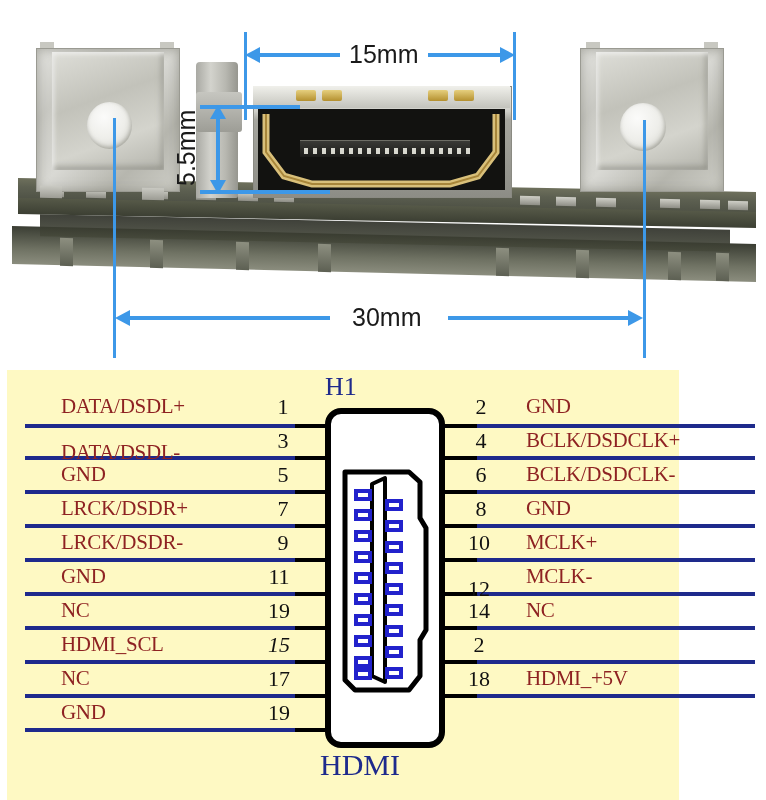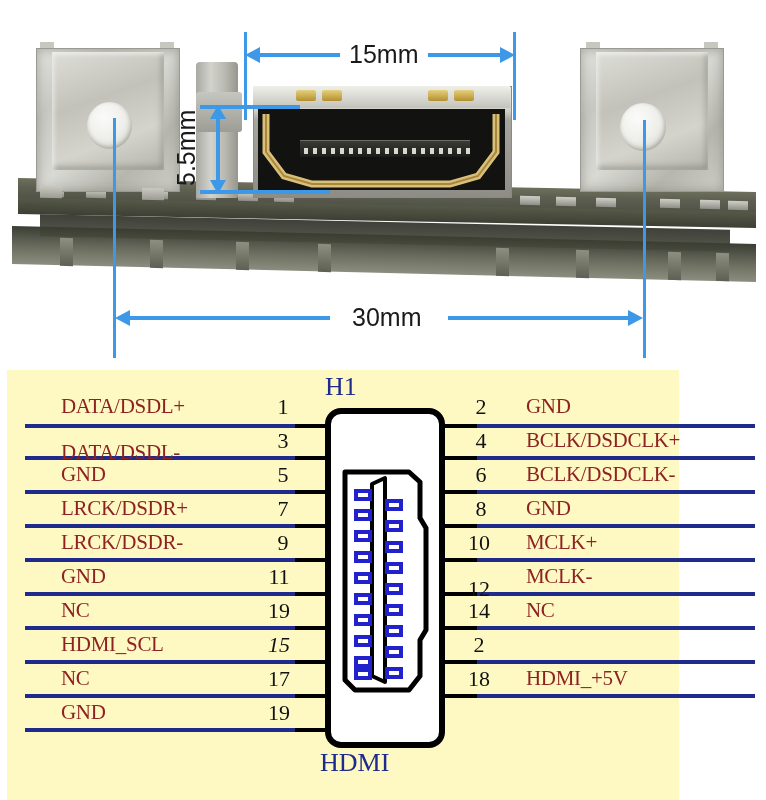--- a/index.html
+++ b/index.html
@@ -245,21 +245,21 @@
     left: 318px; top: 2px;
     font-family: "Liberation Serif", serif;
     font-size: 26px;
     color: #1e2a8c;
     font-weight: 500;
   }
   #label-hdmi {
     position: absolute;
     left: 313px; top: 378px;
     font-family: "Liberation Serif", serif;
-    font-size: 26px;
+    font-size: 30px;
     color: #1e2a8c;
     font-weight: 500;
   }
 </style>
 </head>
 <body>
 
 <div id="photo-section">
 
   <div class="pcb-photo" id="pcb-board-bottom"></div>

